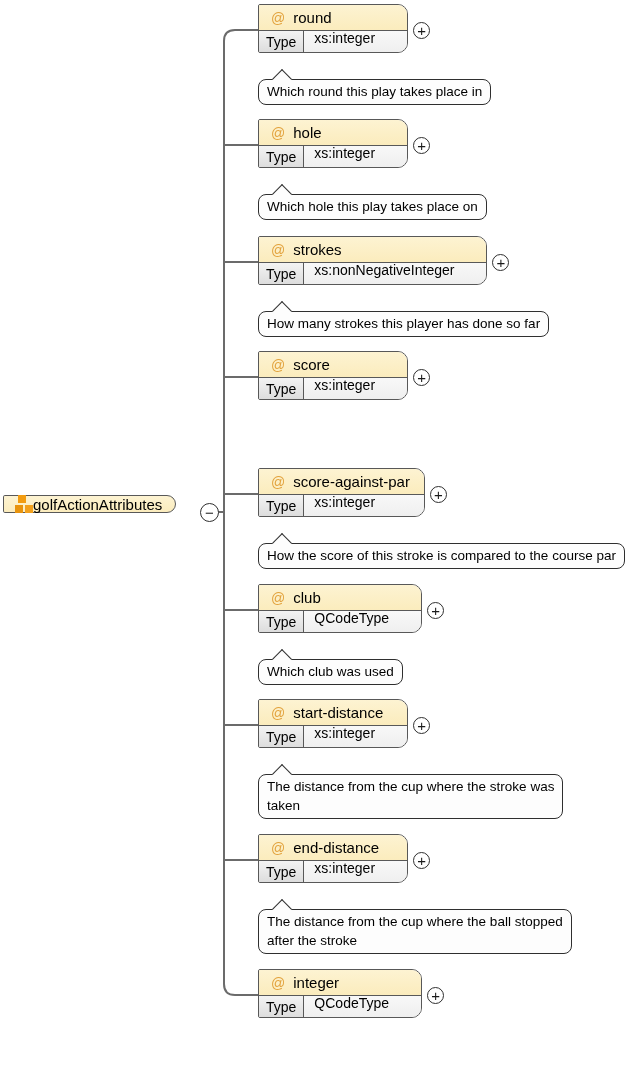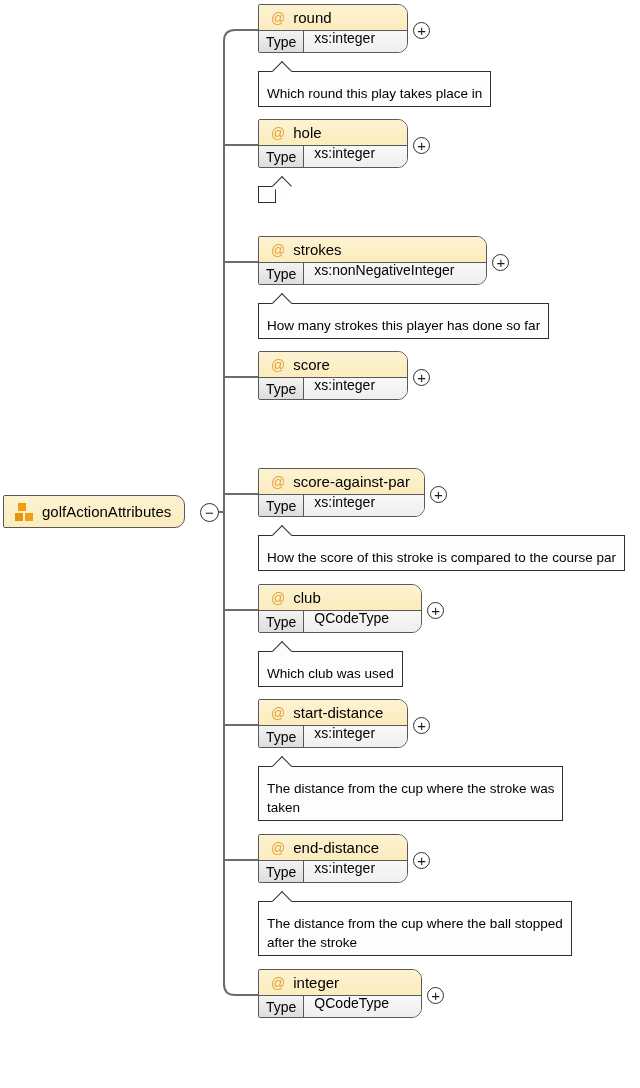--- a/index.html
+++ b/index.html
@@ -4,22 +4,22 @@
 <style>
   html,body { margin:0; padding:0; background:#ffffff; }
   .stage {
     position:relative; width:640px; height:1088px; background:#ffffff;
     overflow:hidden; font-family:"Liberation Sans", sans-serif; color:#000;
   }
   svg.wires { position:absolute; left:0; top:0; z-index:0; }
 
   
   .root-node {
-    position:absolute; left:3px; top:495px; height:33px; z-index:2;
-    display:flex; align-items:center; gap:9px;
+    position:absolute; left:3px; top:495px; height:18px; z-index:2;
+    display:flex; align-items:center; 
     padding:0 13px 0 11px;
     background:linear-gradient(180deg,#fdf3d2,#fbecbd);
     border:1px solid #585858;
     border-radius:2px 10px 10px 2px;
     box-sizing:border-box;
   }
   .root-label { font-size:15px; white-space:nowrap; }
 
   
   .pm {
@@ -54,23 +54,23 @@
     border-right:1px solid #585858; flex:none;
   }
   .type-value {
     display:flex; align-items:center; padding:0 32px 8px 10px; font-size:14px;
     background:linear-gradient(180deg,#f8f8f8,#efefef);
     white-space:nowrap; flex:1;
   }
 
   
   .callout {
-    position:relative; display:inline-block; margin-top:18px;
-    background:#fdfdfd; border:1px solid #2f2f2f; border-radius:0;
-    padding:12px 8px 3px; font-size:13.5px; line-height:19px;
+    position:relative; display:inline-block; margin-top:26px;
+    background:#fdfdfd; border:1px solid #2f2f2f; border-radius:8px;
+    padding:2px 8px 3px; font-size:13.5px; line-height:19px;
   }
   .callout-text { position:relative; z-index:1; white-space:pre-line; display:block; }
   .tail {
     position:absolute; left:16px; top:-8px; width:13px; height:13px;
     background:#fdfdfd; border-top:1px solid #2f2f2f; border-left:1px solid #2f2f2f;
     transform:rotate(45deg); z-index:0;
   }
 </style>
 </head>
 <body>
@@ -136,20 +136,21 @@
           <span class="type-label">Type</span>
           <span class="type-value">xs:integer</span>
         </div>
       </div>
       <div class="pm">
           <span>+</span>
         </div>
     </div>
     <div class="callout">
       <span class="tail"></span>
+      <span class="callout-text">Which hole this play takes place on</span>
     </div>
   </div>
 
   <div class="item" style="top:236px">
     <div class="box-row">
       <div class="attr-box">
         <div class="attr-head">
           <span class="at">@</span>
           <span class="attr-name">strokes</span>
         </div>

